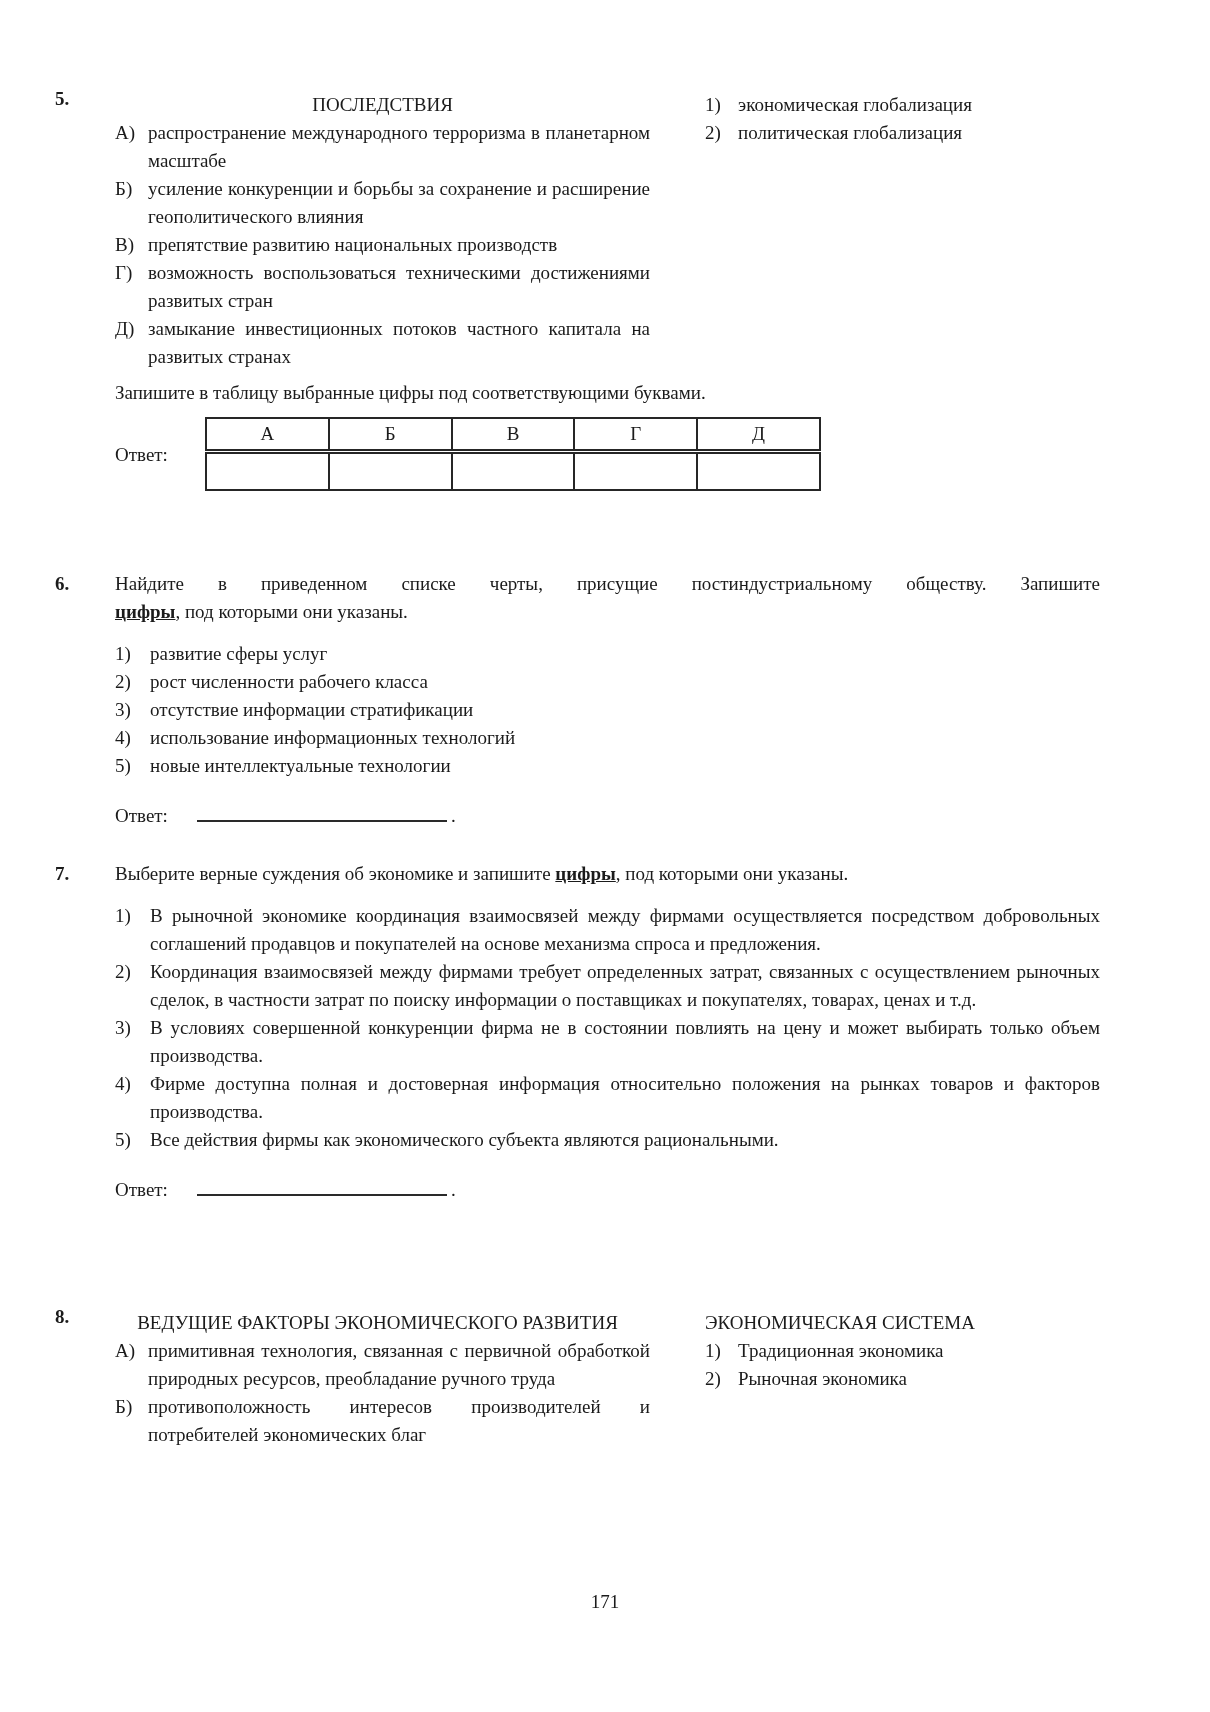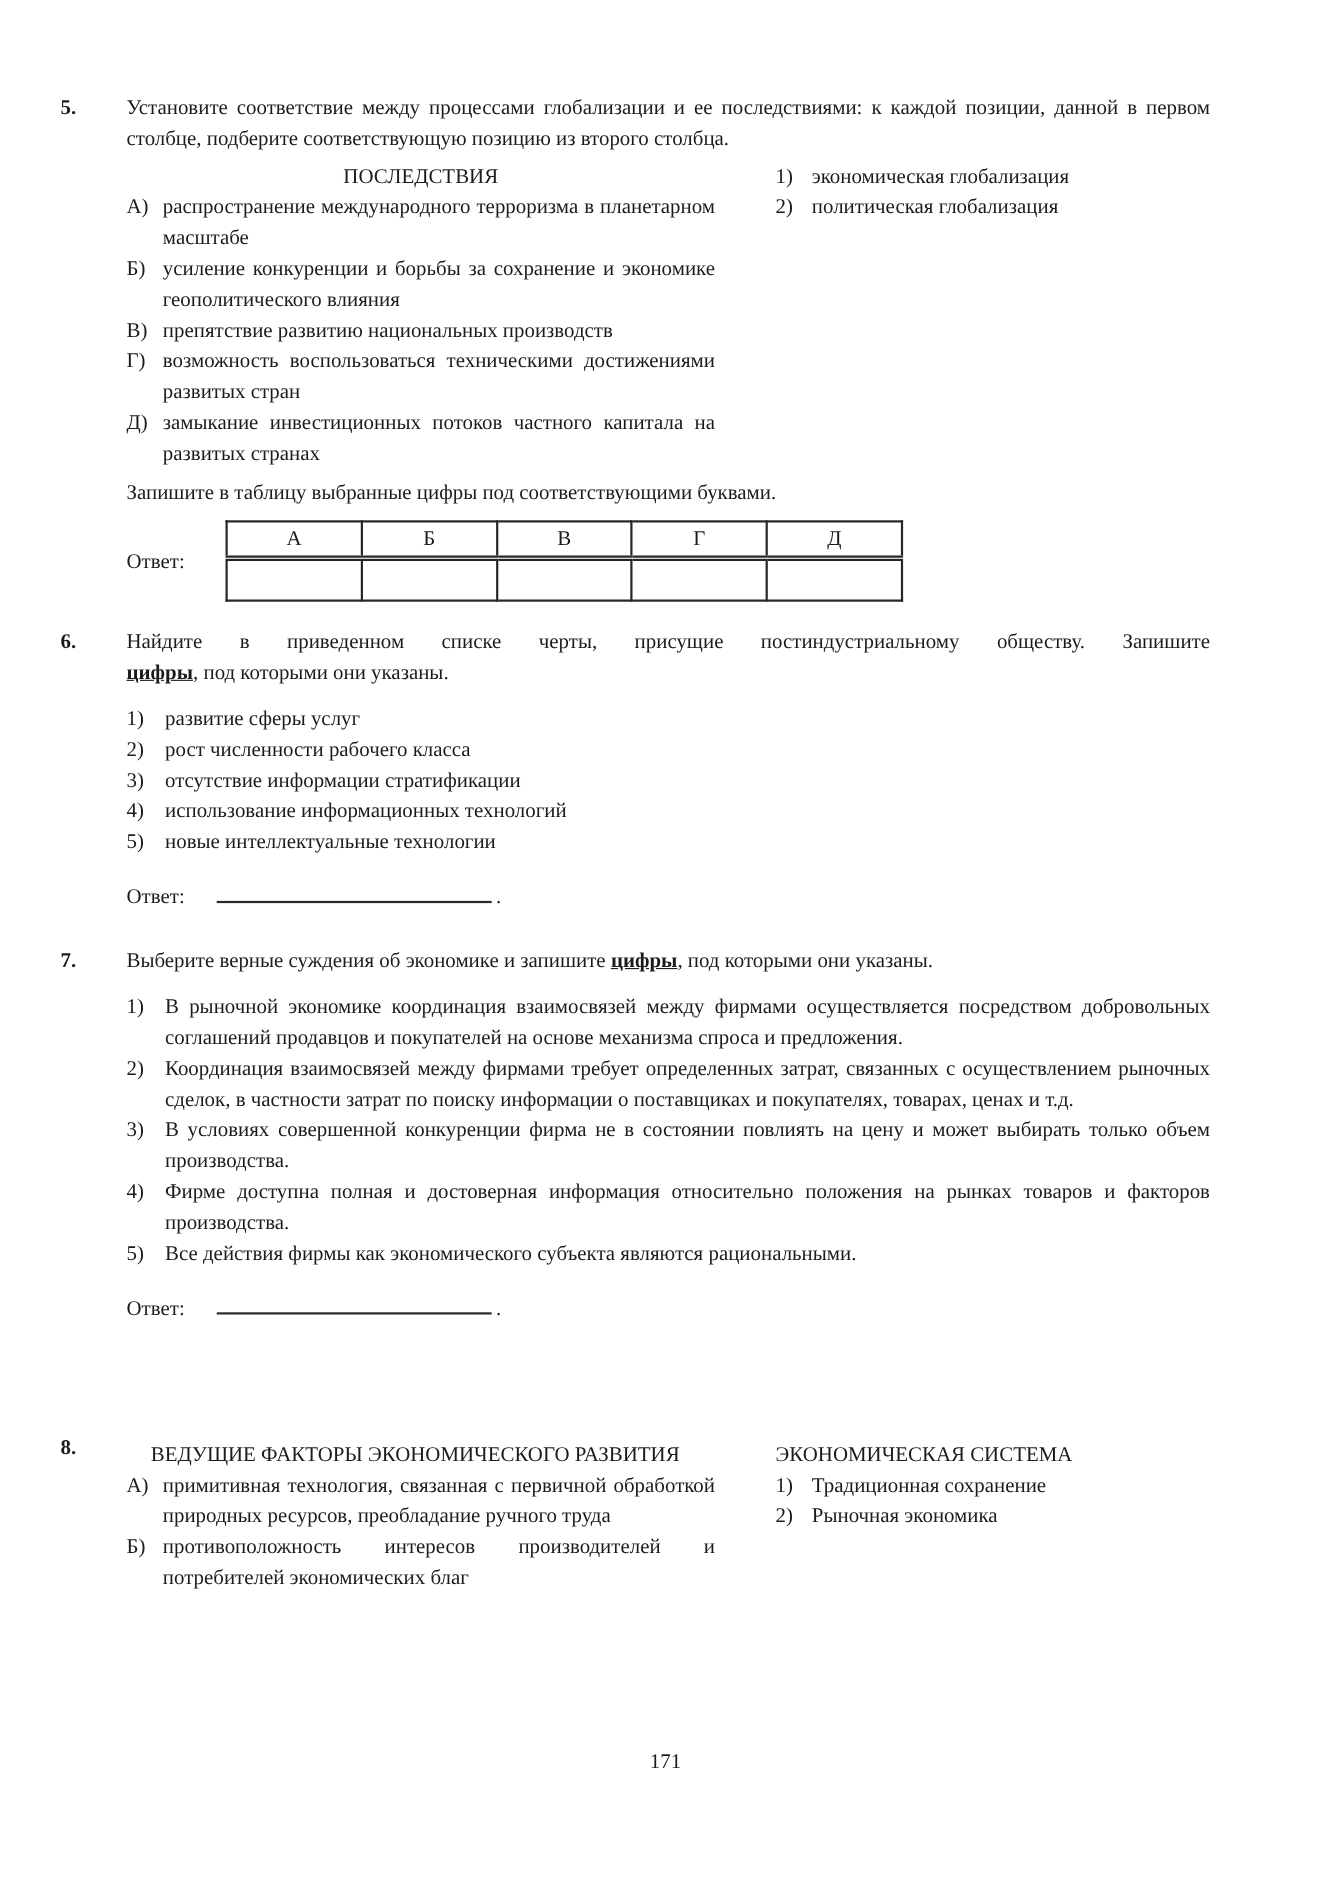--- a/index.html
+++ b/index.html
@@ -52,32 +52,31 @@
   .answer-period { margin-left:4px; }
 
   .page-number { position:absolute; top:1588px; left:0; width:1210px; text-align:center; font-weight:normal; }
 </style>
 </head>
 <body>
 
 <section class="question" style="top:85px">
   <div class="qnum">5.</div>
   <div class="qbody">
-    <p class="qtext">Установите соответствие между процессами глобализации и ее последствиями: к каждой позиции, данной в первом столбце, подберите соответствующую позицию из второго столбца.</p>
 
     <div class="match">
       <div class="match-left">
         <div class="col-header">ПОСЛЕДСТВИЯ</div>
         <div class="mi">
           <span class="mi-label">А)</span>
           <div class="mi-text">распространение международного терроризма в планетарном масштабе</div>
         </div>
         <div class="mi">
           <span class="mi-label">Б)</span>
-          <div class="mi-text">усиление конкуренции и борьбы за сохранение и экономике геополитического влияния</div>
+          <div class="mi-text">усиление конкуренции и борьбы за сохранение и расширение геополитического влияния</div>
         </div>
         <div class="mi">
           <span class="mi-label">В)</span>
           <div class="mi-text">препятствие развитию национальных производств</div>
         </div>
         <div class="mi">
           <span class="mi-label">Г)</span>
           <div class="mi-text">возможность воспользоваться техническими достижениями развитых стран</div>
         </div>
         <div class="mi">
@@ -204,21 +203,21 @@
         </div>
         <div class="mi">
           <span class="mi-label">Б)</span>
           <div class="mi-text">противоположность интересов производителей и потребителей экономических благ</div>
         </div>
       </div>
       <div class="match-right">
         <div class="col-header right-h">ЭКОНОМИЧЕСКАЯ СИСТЕМА</div>
         <div class="ri">
           <span class="ri-label">1)</span>
-          <div>Традиционная сохранение</div>
+          <div>Традиционная экономика</div>
         </div>
         <div class="ri">
           <span class="ri-label">2)</span>
           <div>Рыночная экономика</div>
         </div>
       </div>
     </div>
   </div>
 </section>
 

